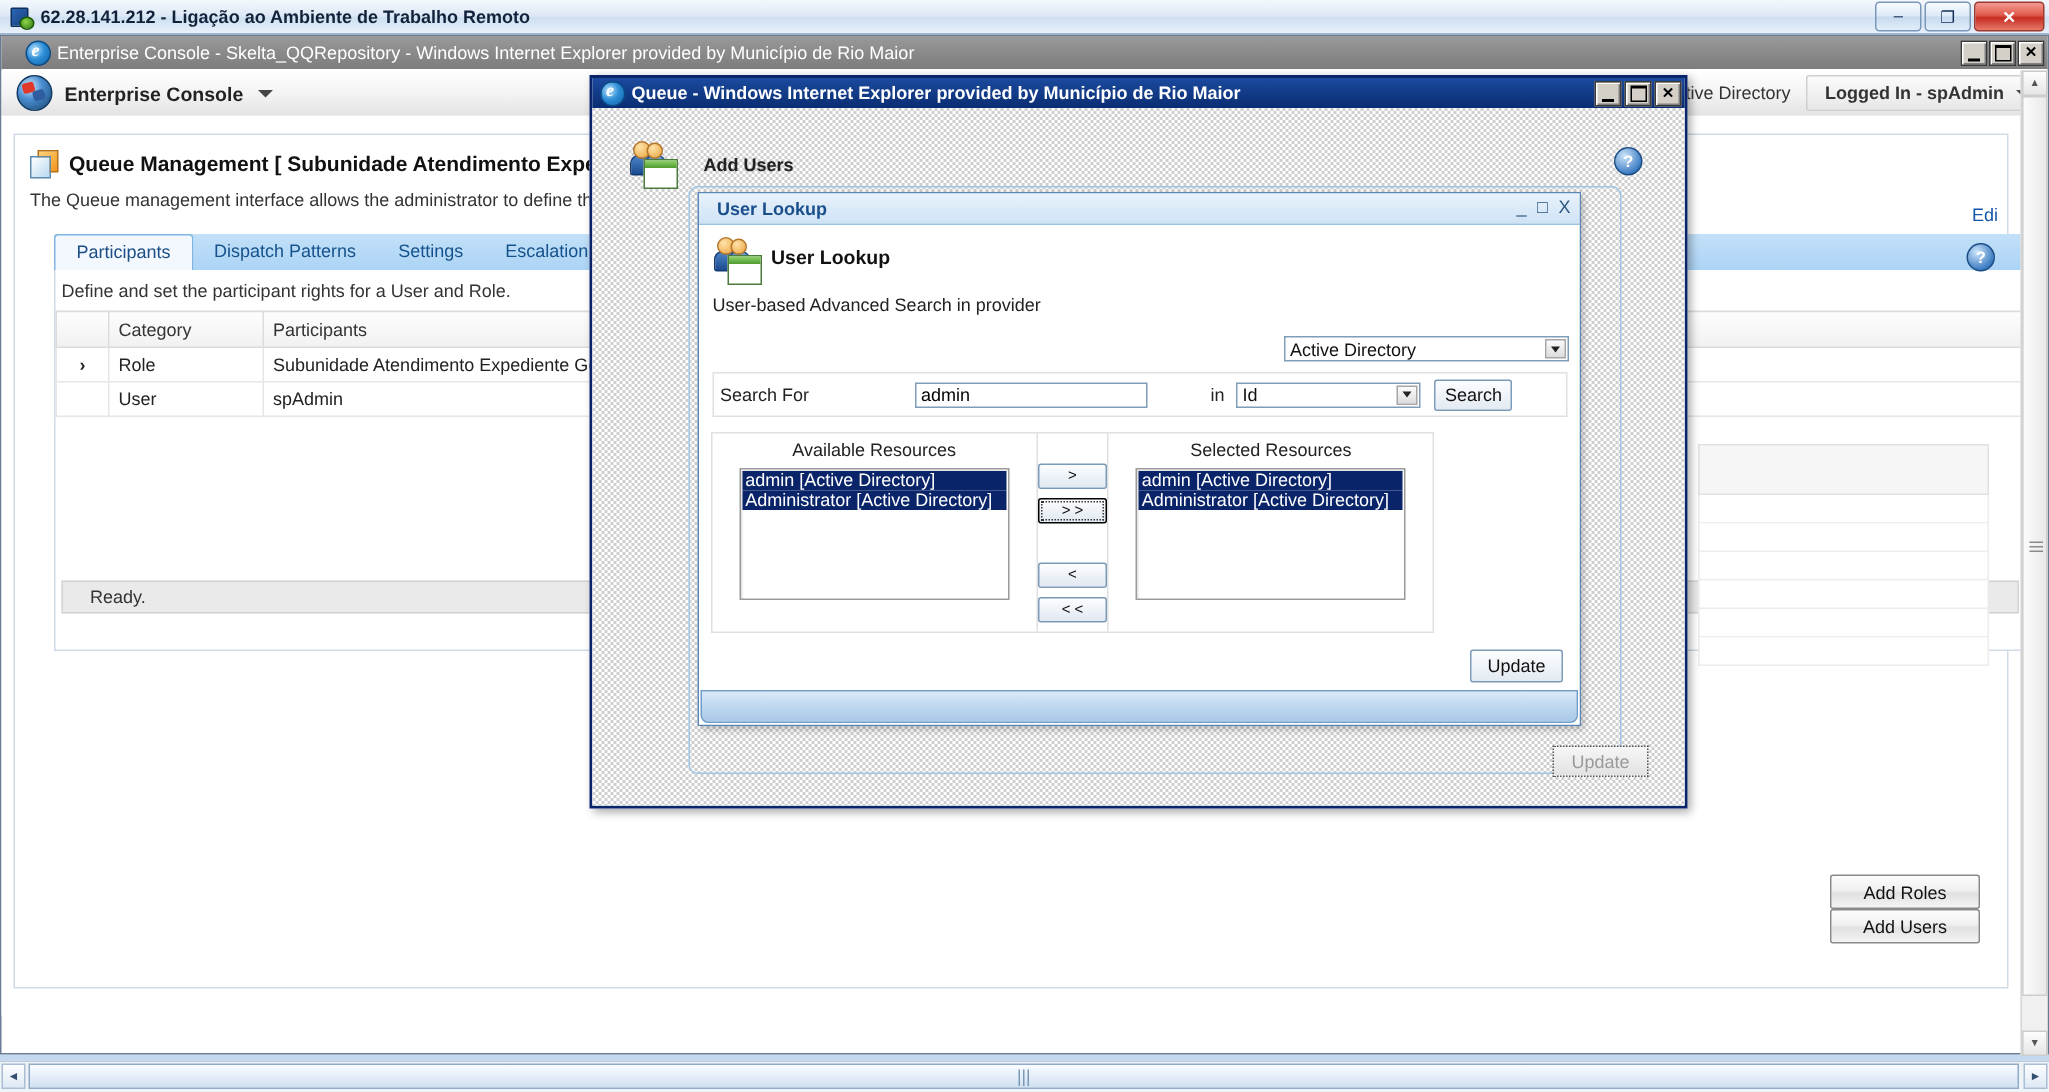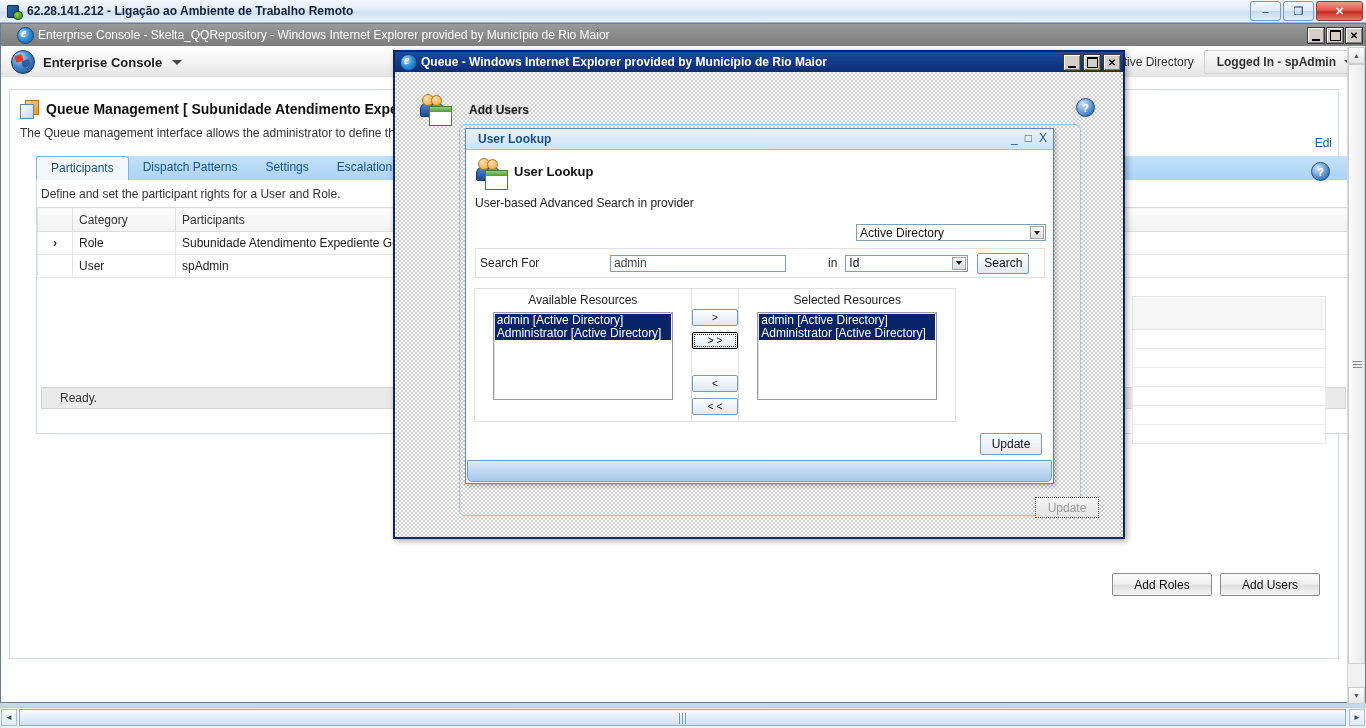--- a/index.html
+++ b/index.html
@@ -105,21 +105,21 @@
     height:16px;overflow:hidden;white-space:nowrap;}
   .col-exp{width:22px;text-align:center;}
   .col-cat{width:90px;}
   .col-part{width:320px;}
   .expander{color:#555;font-weight:bold;font-size:11px;}
   #grid-status{position:absolute;left:4px;bottom:24px;width:1305px;height:22px;
     background:#eaeaea;border:1px solid #d3d3d3;box-sizing:border-box;
     display:flex;align-items:center;padding-left:18px;font-size:12px;color:#333;}
 
   
-  #actions-row{position:absolute;right:18px;top:483px;display:flex;gap:8px;}
+  #actions-row{position:absolute;right:18px;top:493px;display:flex;flex-direction:column;}
   .winbtn{min-width:78px;height:21px;padding:0 10px;border:1px solid #8a8a8a;border-radius:2px;
     background:linear-gradient(180deg,#fcfcfc 0%,#f0f0f0 45%,#e1e1e1 55%,#f4f4f4 100%);
     font-size:12px;color:#111;display:flex;align-items:center;justify-content:center;white-space:nowrap;}
   
   #edit-link{position:absolute;right:6px;top:46px;font-size:12px;color:#1557a8;white-space:nowrap;}
   
   .help-circle{width:17px;height:17px;border-radius:50%;
     background:radial-gradient(circle at 35% 30%,#cfe6fb,#3f7fc4 70%,#1f4f8c);
     border:1px solid #1d4d86;color:#fff;font-size:11px;font-weight:bold;
     display:flex;align-items:center;justify-content:center;}
@@ -211,22 +211,22 @@
     box-sizing:border-box;font-size:12px;color:#111;padding-left:3px;position:relative;}
   .combo .arrow{position:absolute;right:1px;top:1px;width:14px;height:13px;
     background:linear-gradient(180deg,#fbfbfb,#dcdcdc);border:1px solid #a6a6a6;box-sizing:border-box;
     display:flex;align-items:center;justify-content:center;}
   .combo .arrow i{display:block;width:0;height:0;border-left:3px solid transparent;
     border-right:3px solid transparent;border-top:4px solid #222;font-style:normal;}
   #lk-provider-combo{position:absolute;left:390px;top:74px;width:190px;}
   #lk-search-box{position:absolute;left:9px;top:98px;width:570px;height:30px;
     border:1px solid #e0e0e0;background:#fff;box-sizing:border-box;display:flex;align-items:center;}
   #lk-search-label{font-size:12px;color:#222;margin-left:4px;width:130px;}
-  #lk-search-input{width:176px;height:17px;border:1px solid #7e9db9;background:#fff;
-    font-size:12px;color:#404040;padding-left:3px;box-sizing:border-box;display:flex;align-items:center;}
+  #lk-search-input{width:155px;height:17px;border:1px solid #7e9db9;background:#fff;
+    font-size:12px;color:#000000;padding-left:3px;box-sizing:border-box;display:flex;align-items:center;}
   #lk-in-label{font-size:12px;color:#222;margin:0 8px 0 14px;padding-left:28px;}
   #lk-in-combo{width:123px;}
   #lk-search-btn{margin-left:9px;width:50px;height:19px;border:1px solid #7b9ab8;border-radius:2px;
     background:linear-gradient(180deg,#fcfdff,#e3eaf2);font-size:12px;color:#111;
     display:flex;align-items:center;justify-content:center;}
   #lk-res-box{position:absolute;left:8px;top:138px;width:482px;height:134px;
     border:1px solid #e0e0e0;background:#fff;box-sizing:border-box;display:flex;}
   .res-col{width:257px;display:flex;flex-direction:column;align-items:center;padding-top:4px;}
   .res-col .cap{font-size:12px;color:#222;margin-bottom:5px;}
   .listbox{width:180px;height:88px;border:1px solid #9a9a9a;background:#fff;box-sizing:border-box;

